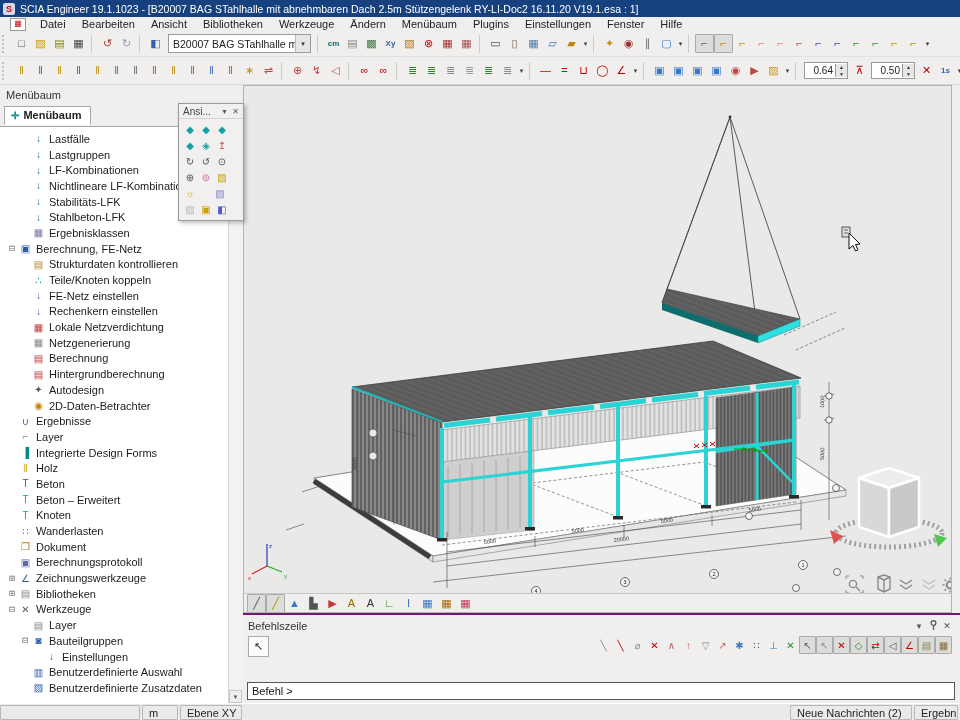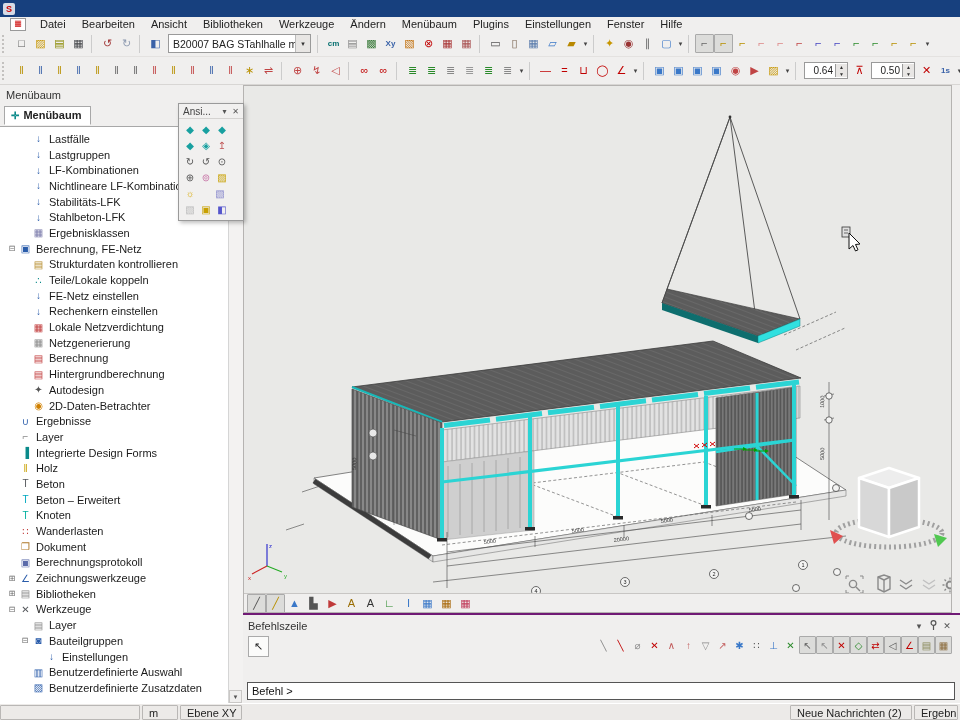--- a/index.html
+++ b/index.html
@@ -86,20 +86,21 @@
   #statusbar{position:absolute;left:0;top:703px;width:960px;height:17px;background:#eceae8;border-top:1px solid #fff;
              display:flex;align-items:stretch;box-sizing:border-box;padding-top:1px;}
   .scell{border:1px solid #b9b7b5;border-radius:1px;margin-right:2px;display:flex;align-items:center;
          padding:0 6px;background:#eceae8;box-sizing:border-box;overflow:hidden;white-space:nowrap;}
 </style>
 </head>
 <body>
 
 <div class="titlebar">
   <span class="appico">S</span>
+  <span class="t">SCIA Engineer 19.1.1023 - [B20007 BAG STahlhalle mit abnehmbaren Dach 2.5m Stützengelenk RY-LI-Doc2 16.11.20 V19.1.esa : 1]</span>
 </div>
 
 <div class="menubar">
   <span class="wico">▦</span>
 
 <span class="mi"><span class="label">Datei</span></span>
     <span class="mi"><span class="label">Bearbeiten</span></span>
     <span class="mi"><span class="label">Ansicht</span></span>
     <span class="mi"><span class="label">Bibliotheken</span></span>
     <span class="mi"><span class="label">Werkzeuge</span></span>
@@ -437,21 +438,21 @@
         <span class="label">Berechnung, FE-Netz</span>
       </div>
       <div class="trow" style="padding-left: 19px;">
         <span class="exp"></span>
         <span class="g" style="color: rgb(181, 139, 42);">▤</span>
         <span class="label">Strukturdaten kontrollieren</span>
       </div>
       <div class="trow" style="padding-left: 19px;">
         <span class="exp"></span>
         <span class="g" style="color: rgb(10, 138, 138);">∴</span>
-        <span class="label">Teile/Lokale koppeln</span>
+        <span class="label">Teile/Knoten koppeln</span>
       </div>
       <div class="trow" style="padding-left: 19px;">
         <span class="exp"></span>
         <span class="g" style="color: rgb(42, 92, 170);">↓</span>
         <span class="label">FE-Netz einstellen</span>
       </div>
       <div class="trow" style="padding-left: 19px;">
         <span class="exp"></span>
         <span class="g" style="color: rgb(42, 92, 170);">↓</span>
         <span class="label">Rechenkern einstellen</span>

